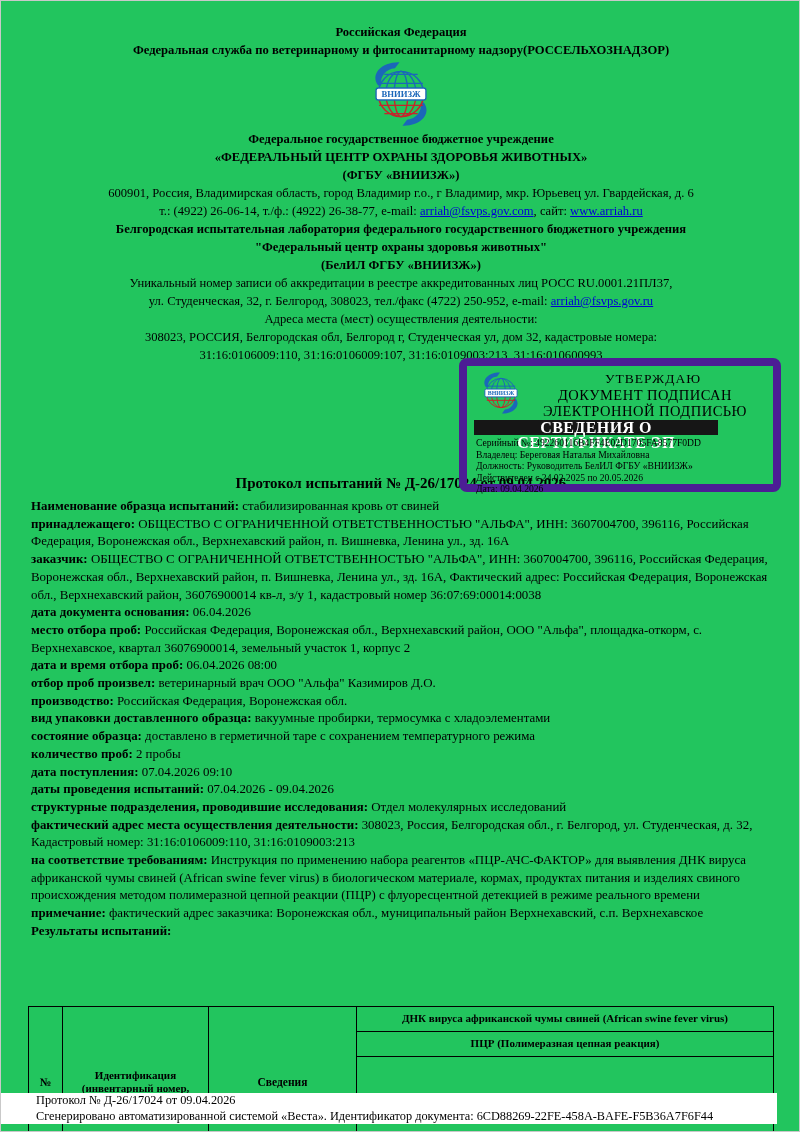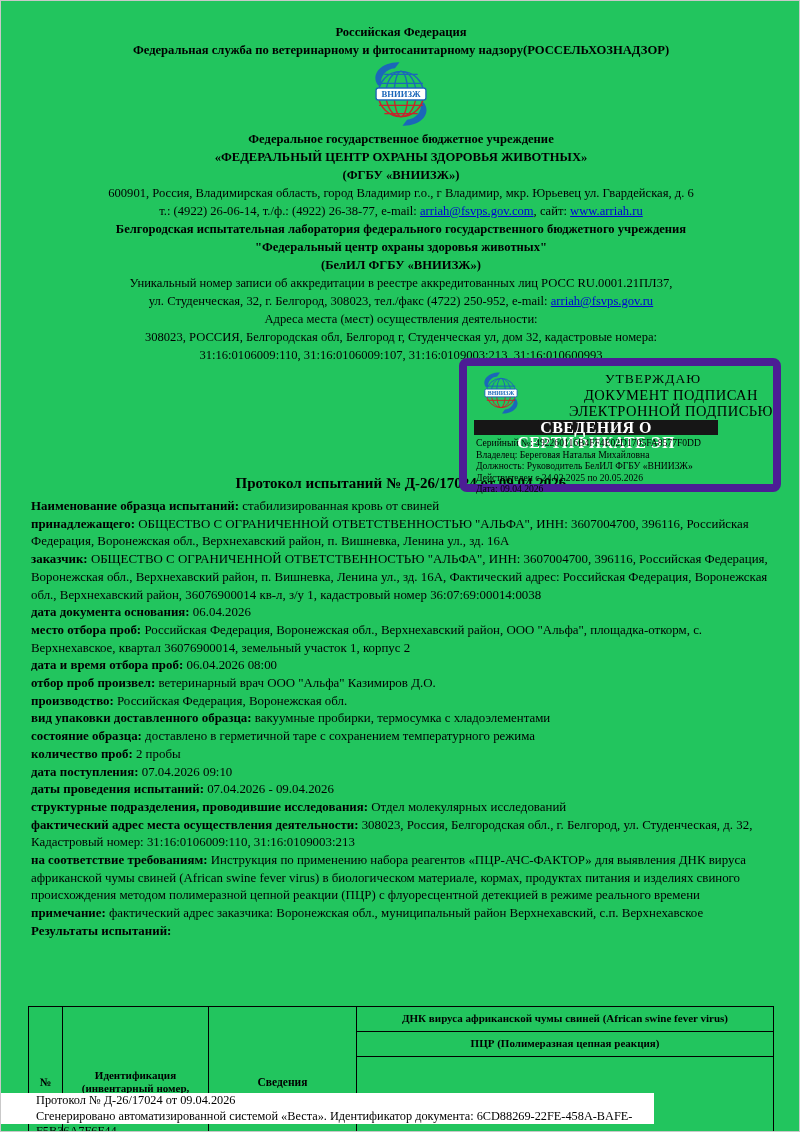--- a/index.html
+++ b/index.html
@@ -16,21 +16,21 @@
   a.doclink{color:#0000d4; text-decoration:underline;}
   
   .stamp{
     position:absolute; left:458px; top:357px; width:322px; height:134px;
     border:8px solid #4c1d95; border-radius:8px; background:transparent; z-index:4;
     box-sizing:border-box;
   }
   .stamp-logo{position:absolute; left:9px; top:5px;}
   .stamp-approve{position:absolute; left:62px; top:5px; width:248px; text-align:center;
     font-size:13.5px; letter-spacing:1px;}
-  .stamp-signed{position:absolute; left:80px; top:22px; width:248px; text-align:center;
+  .stamp-signed{position:absolute; left:54px; top:22px; width:248px; text-align:center;
     font-size:14.5px; line-height:15.5px; letter-spacing:0.5px;}
   .stamp-bar{position:absolute; left:7px; top:54px; width:244px; height:15px;
     background:#161616; color:#fff; font-size:16px; font-weight:bold;
     text-align:center; line-height:15px; letter-spacing:0.4px;
     font-family:"Liberation Serif",serif;}
   .stamp-small{position:absolute; left:9px; top:71px; width:300px;
     font-size:9.6px; line-height:11.6px; text-align:left;}
   
   .doc-title{position:absolute; top:474px; left:0; width:800px; text-align:center;
     font-size:15px; font-weight:bold; z-index:1;}
@@ -38,21 +38,21 @@
     font-size:12.9px; line-height:17.7px; z-index:1;}
   .field b{font-weight:bold;}
   .results-heading{font-weight:bold;}
   
   .rtable{position:absolute; left:27px; top:1005px; width:746px; height:127px; z-index:1;}
   .tl{position:absolute; background:#000;}
   .vl{width:1px; top:0; bottom:0;}
   .hl{height:1px;}
   .tcell{position:absolute; text-align:center; font-weight:bold; font-size:11px; line-height:13px;}
   
-  .footer{position:absolute; left:0; top:1092px; width:653px; height:31px;
+  .footer{position:absolute; left:0; top:1092px; width:776px; height:31px;
     background:#fff; z-index:5; font-size:12.3px; line-height:15.5px; padding-left:35px;
     box-sizing:border-box;}
 </style>
 </head>
 <body>
 
 <div class="page">
 
   <div class="header">
     <div class="b">Российская Федерация</div>

